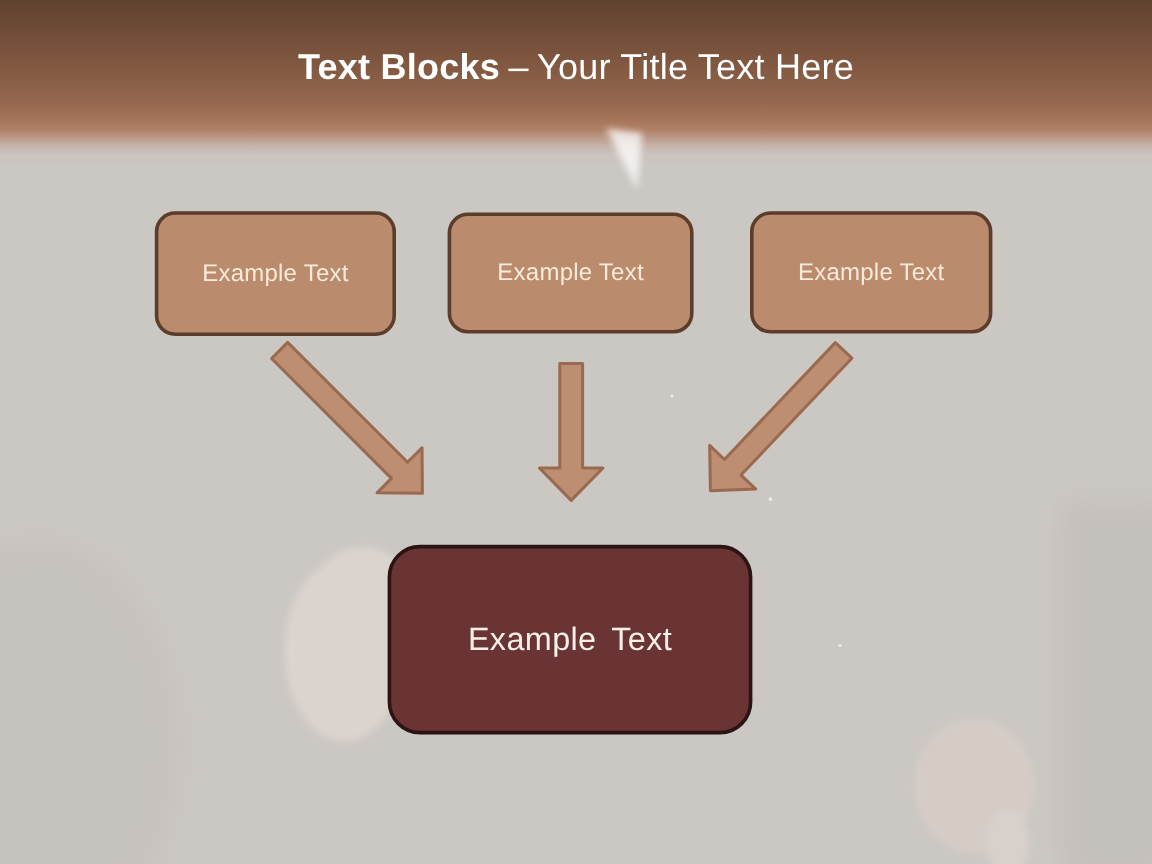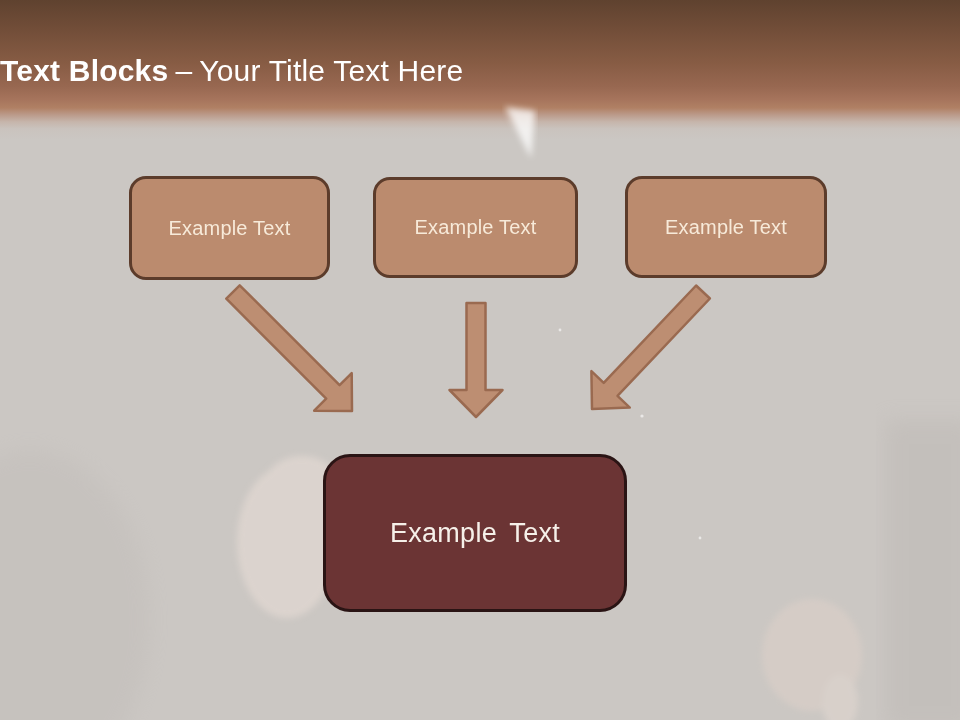--- a/index.html
+++ b/index.html
@@ -17,22 +17,22 @@
       #875c44 45%,
       var(--header-mid,#986851) 62%,
       #a6745c 71%,
       var(--header-low,#b08064) 77%,
       #bb9a8a 82%,
       #c6b5ab 87%,
       #cac3be 92%,
       var(--canvas-bg,#cbc7c3) 100%);
   }
   .title{
-    position:absolute;top:54px;left:0;width:100%;margin:0;
-    text-align:left;font-size:30px;font-weight:400;
+    position:absolute;top:40px;left:0;width:100%;margin:0;
+    text-align:center;font-size:30px;font-weight:400;
     color:var(--title-text,#ffffff);letter-spacing:.2px;line-height:1.1;
   }
   .title .t-bold{font-weight:700;}
   .title .t-sep{margin:0 7px;}
   
   .bg-svg,.arrows{position:absolute;top:0;left:0;}
   polygon.conn{
     fill:var(--arrow-fill,#bd8e72);
     stroke:var(--arrow-stroke,#9a6a50);
     stroke-width:2.5px;stroke-linejoin:round;

